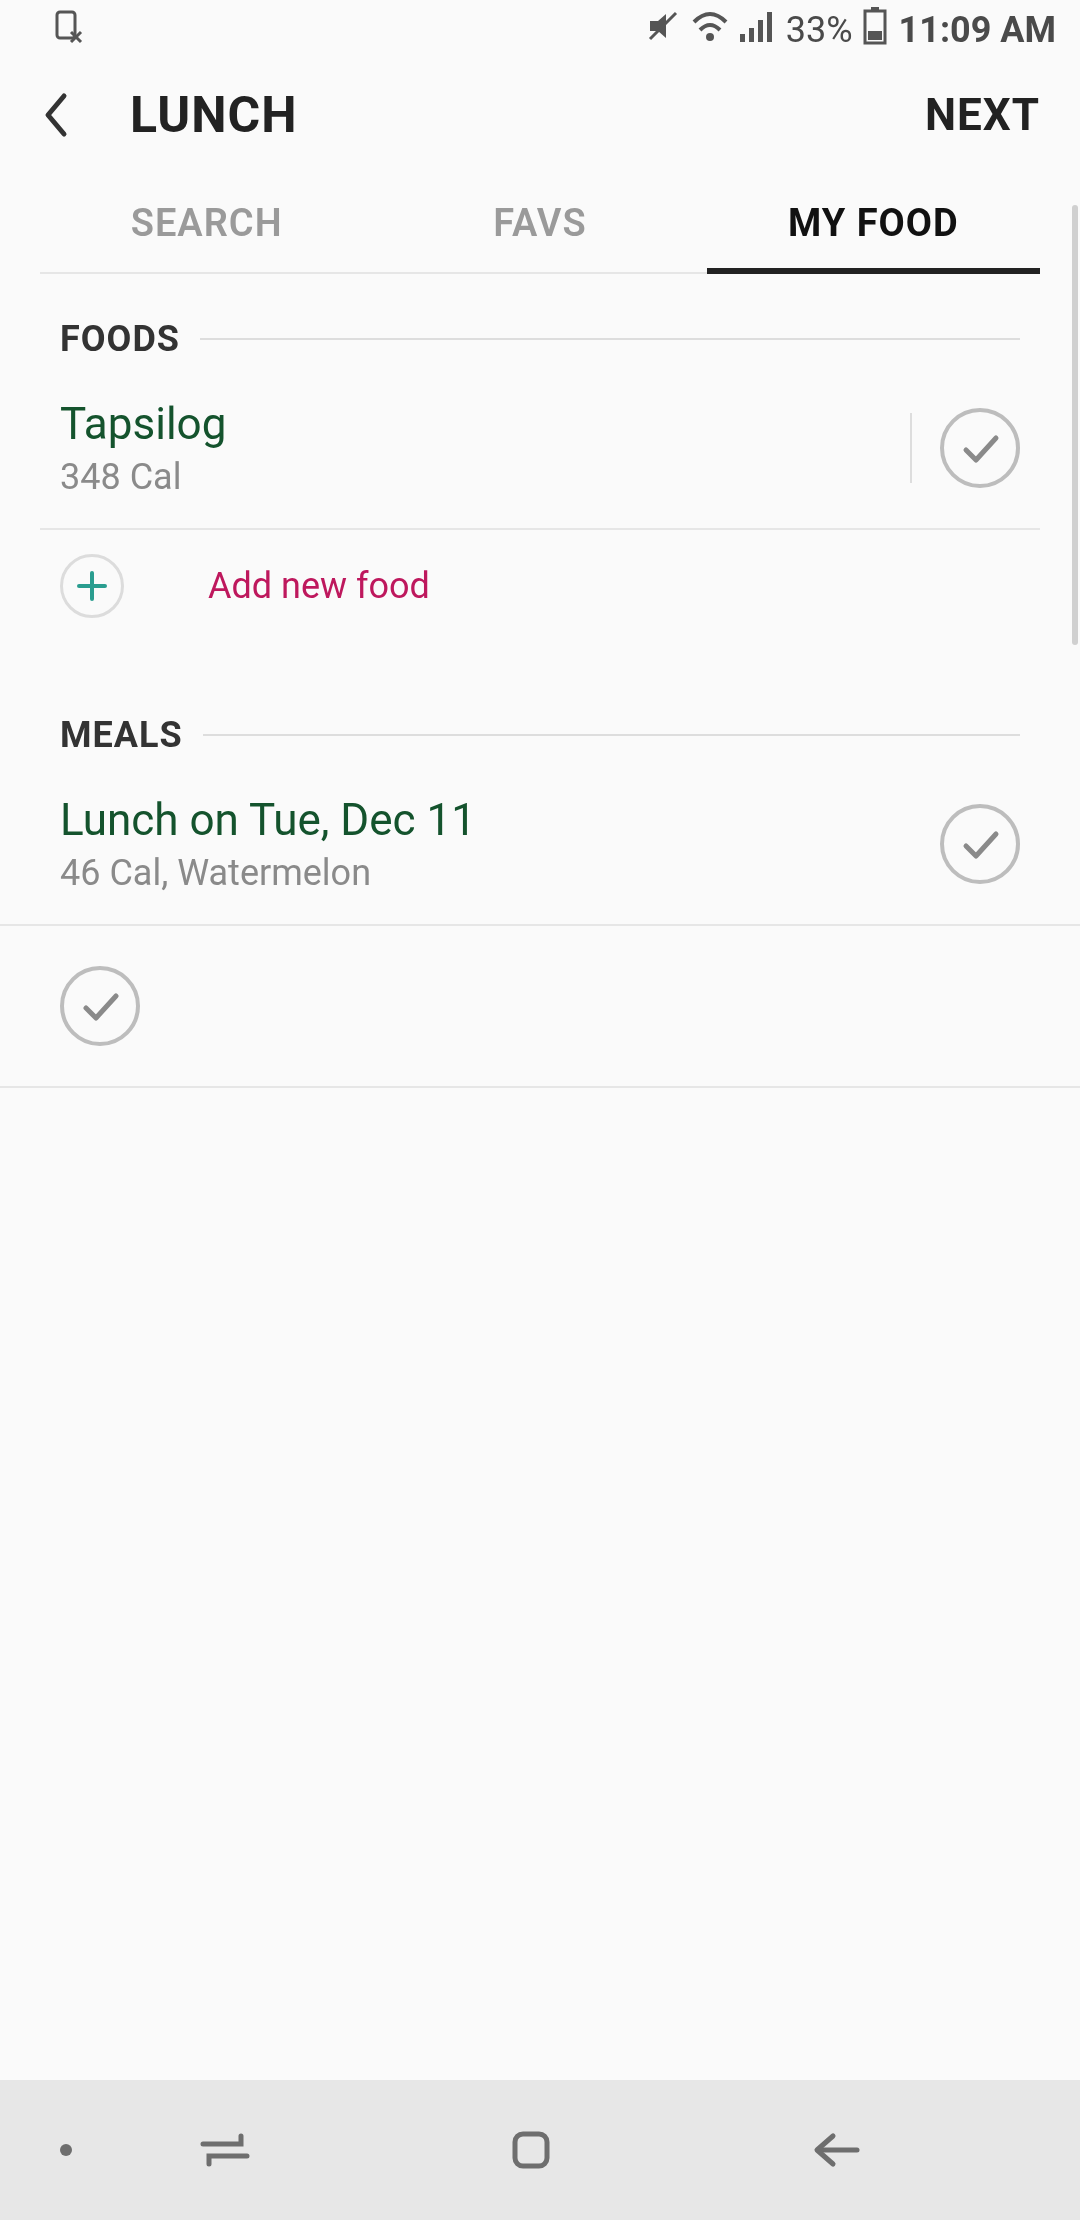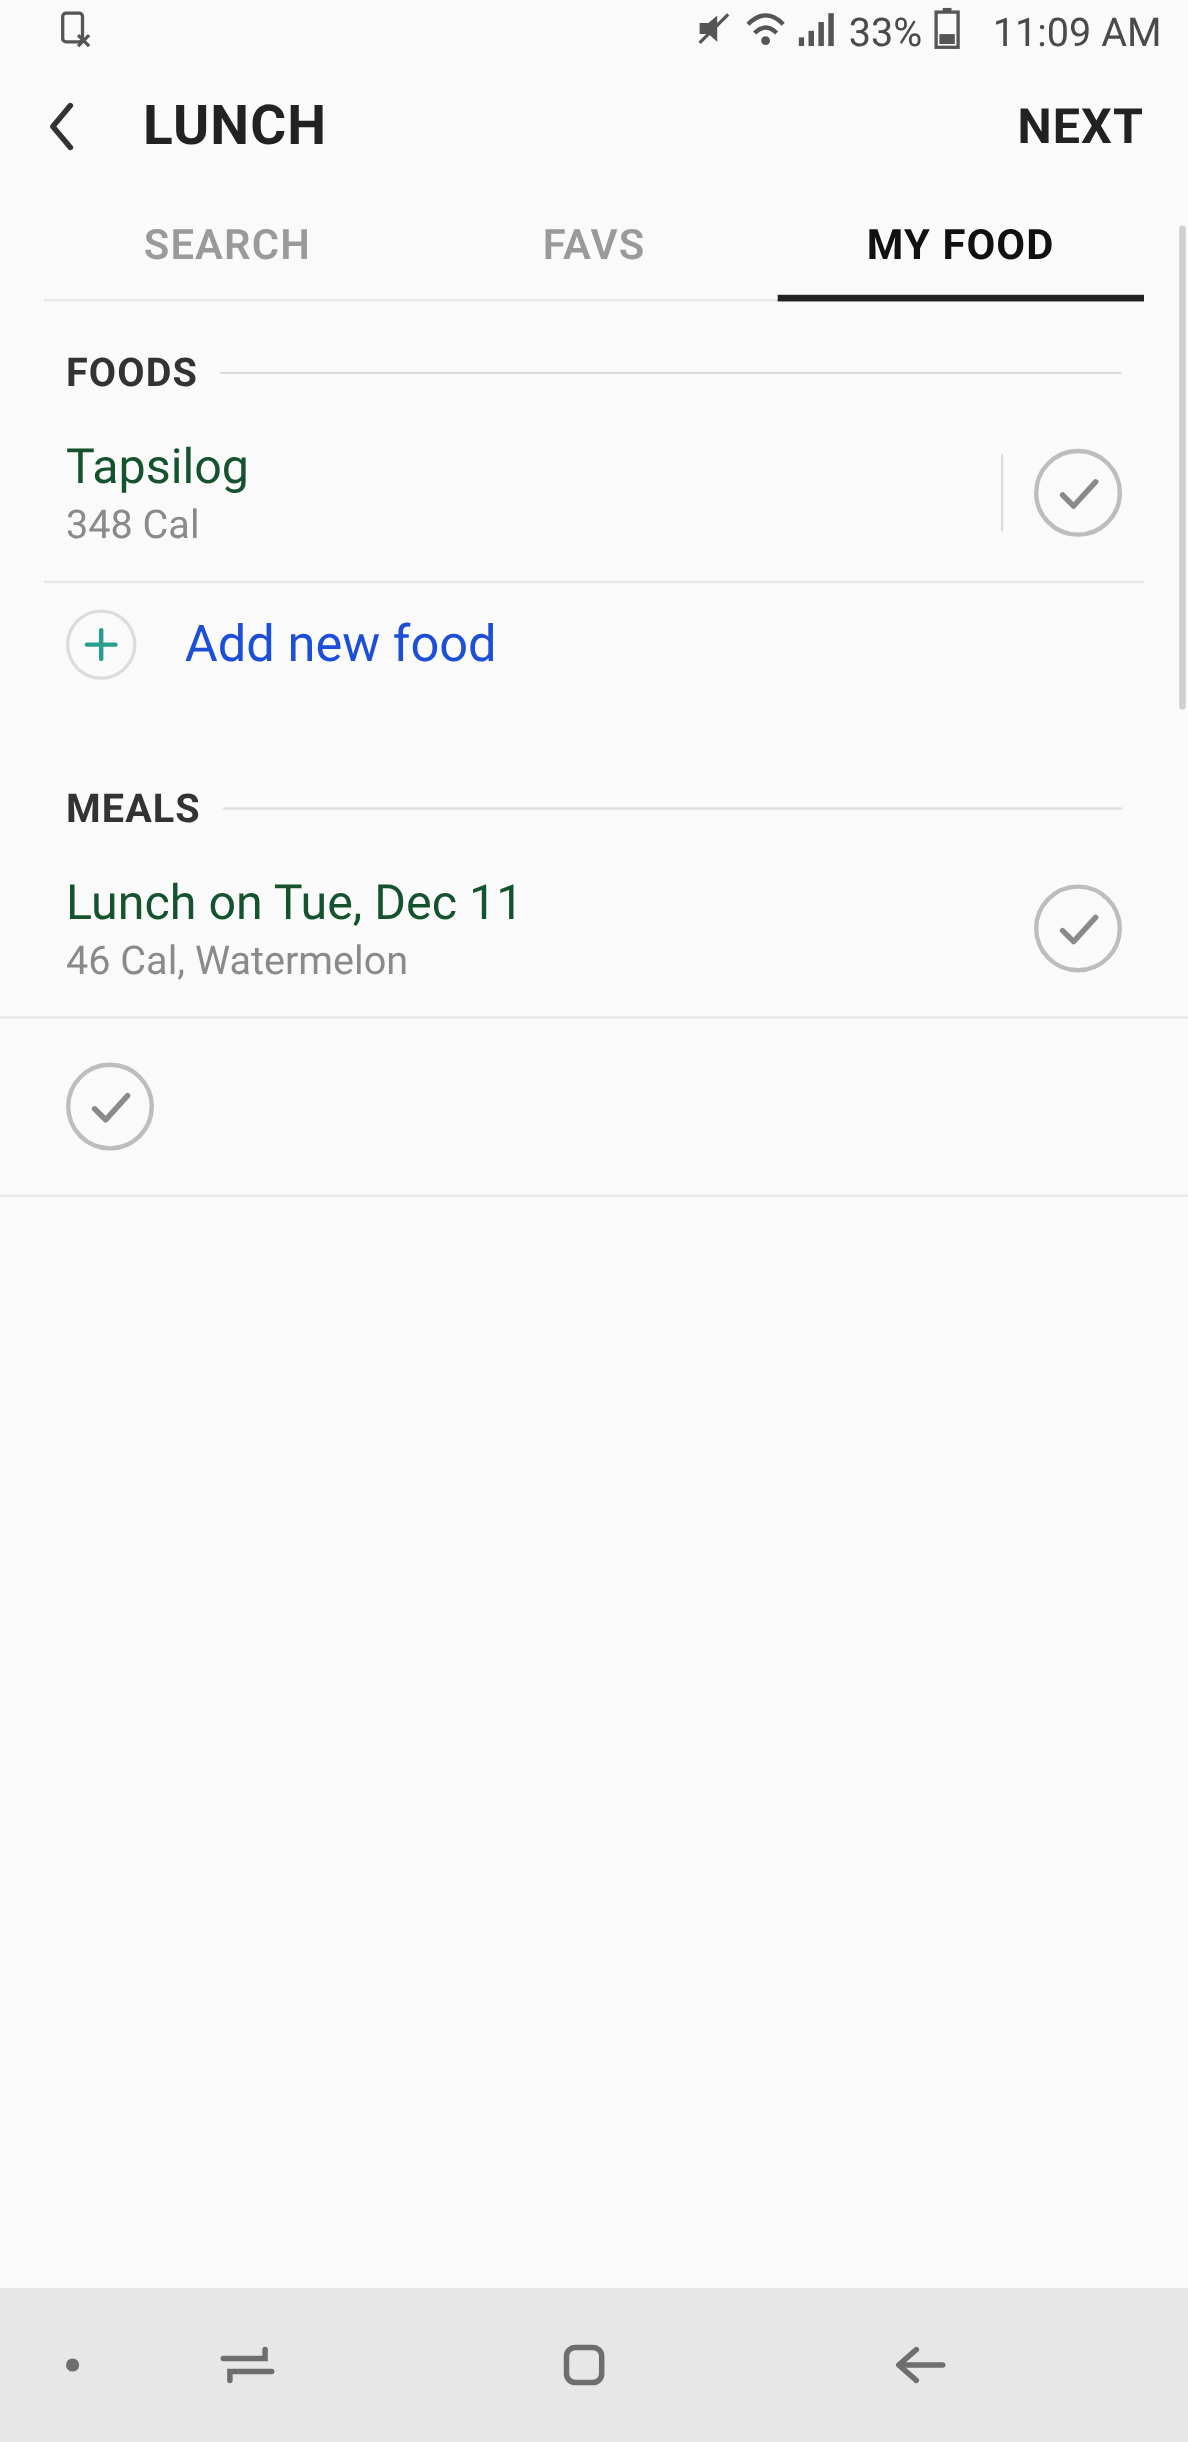--- a/index.html
+++ b/index.html
@@ -31,22 +31,22 @@
     top: 10px;
   }
   .status-right {
     display: flex;
     align-items: center;
     gap: 10px;
     justify-content: flex-end;
   }
   .status-right .time {
     font-size: 36px;
-    font-weight: 400;
-    margin-left: 20px;
+    font-weight: 700;
+    margin-left: 2px;
   }
   .status-right .pct {
     font-size: 36px;
   }
   
   .app-header {
     height: 110px;
     display: flex;
     align-items: center;
     padding: 0 40px 0 40px;
@@ -177,22 +177,23 @@
     width: 64px;
     height: 64px;
     border: 3px solid #dcdcdc;
     border-radius: 50%;
     display: flex;
     align-items: center;
     justify-content: center;
     margin-right: 44px;
   }
   .add-row .label {
-    font-size: 46px;
-    color: #1d4ed8;
+    font-size: 36px;
+    color: #be185d;
+    margin-left: 40px;
   }
   
   .scroll-indicator {
     position: absolute;
     right: 2px;
     top: 205px;
     width: 6px;
     height: 440px;
     background: #d0d0d0;
     border-radius: 3px;

